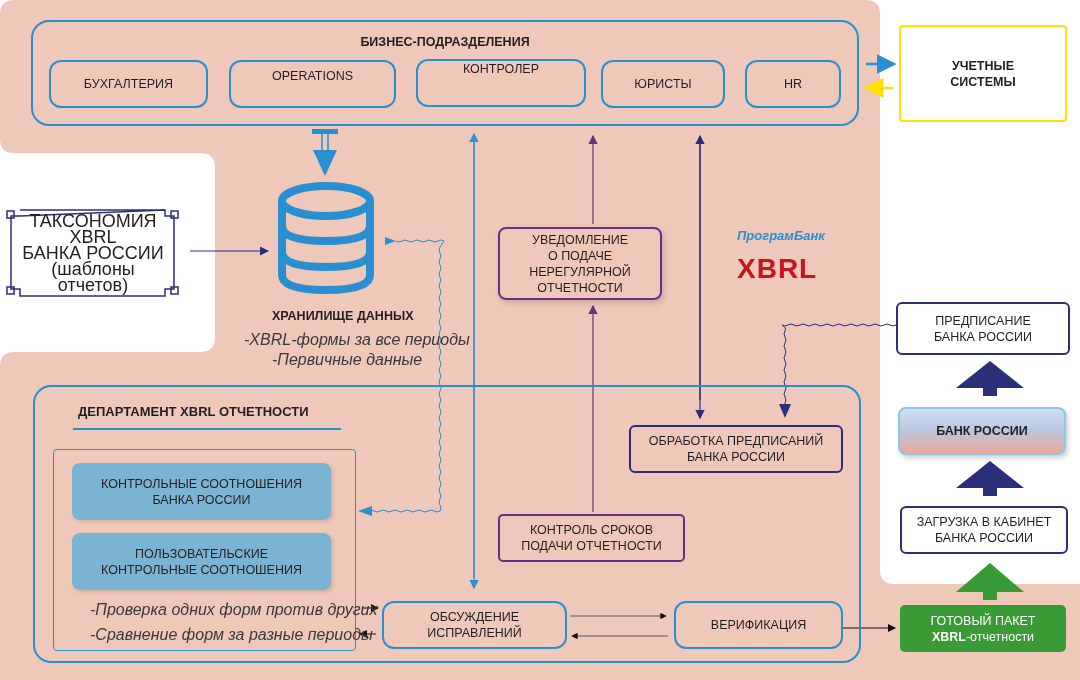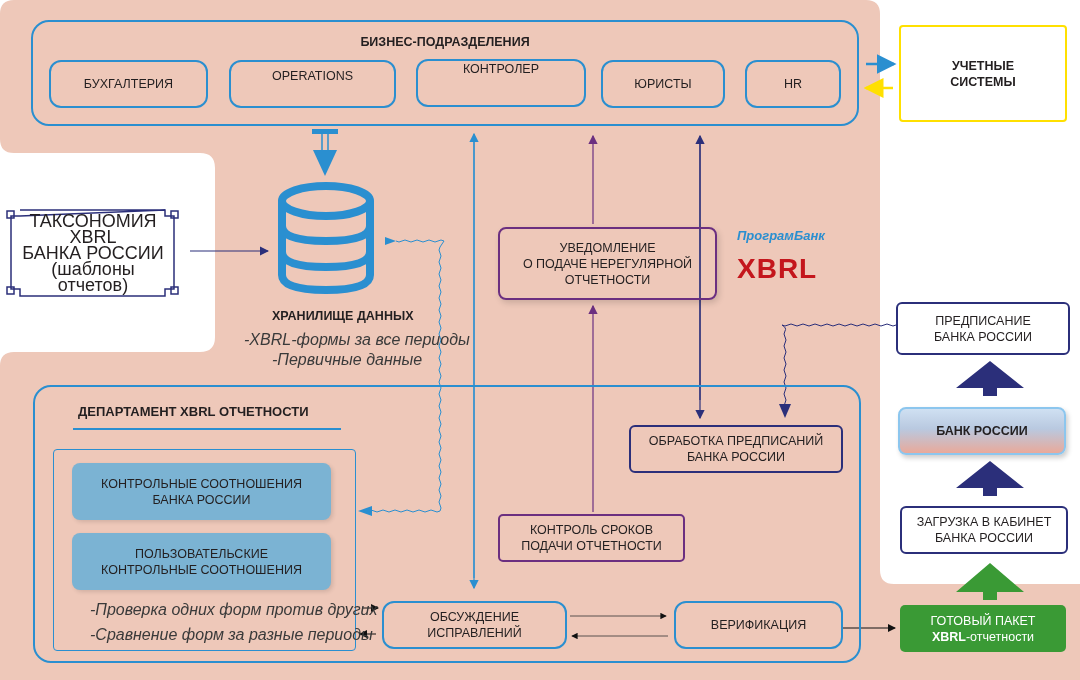--- a/index.html
+++ b/index.html
@@ -124,21 +124,21 @@
 
 <div class="box multiline" style="left:14px;top:212px;width:158px;height:82px;font-size:18px;">
   <span>ТАКСОНОМИЯ XBRL
 БАНКА РОССИИ
 (шаблоны отчетов)</span></div>
 
 <span class="lbl bold" style="left:272px;top:309px;font-size:12.5px;">ХРАНИЛИЩЕ ДАННЫХ</span>
 <span class="lbl ital" style="left:244px;top:331px;">-XBRL-формы за все периоды</span>
 <span class="lbl ital" style="left:272px;top:351px;">-Первичные данные</span>
 
-<div class="box purple-border multiline" style="left:498px;top:227px;width:219px;height:73px;box-shadow:2px 3px 6px rgba(0,0,0,0.15);">
+<div class="box purple-border multiline" style="left:498px;top:227px;width:164px;height:73px;box-shadow:2px 3px 6px rgba(0,0,0,0.15);">
   <span>УВЕДОМЛЕНИЕ
 О ПОДАЧЕ НЕРЕГУЛЯРНОЙ
 ОТЧЕТНОСТИ</span></div>
 
 <span class="lbl bold" style="left:737px;top:228px;font-size:13px;font-style:italic;color:#2a8fd0;">ПрограмБанк</span>
 <span class="lbl bold" style="left:737px;top:253px;font-size:28px;color:#c4161c;letter-spacing:1px;">XBRL</span>
 
 <div class="box blue-border" style="left:33px;top:385px;width:828px;height:278px;border-radius:18px;"></div>
 <span class="lbl bold" style="left:78px;top:404px;font-size:13px;">ДЕПАРТАМЕНТ XBRL ОТЧЕТНОСТИ</span>
 <div style="position:absolute;left:73px;top:428px;width:268px;height:2px;background:#2a8fd0;"></div>

